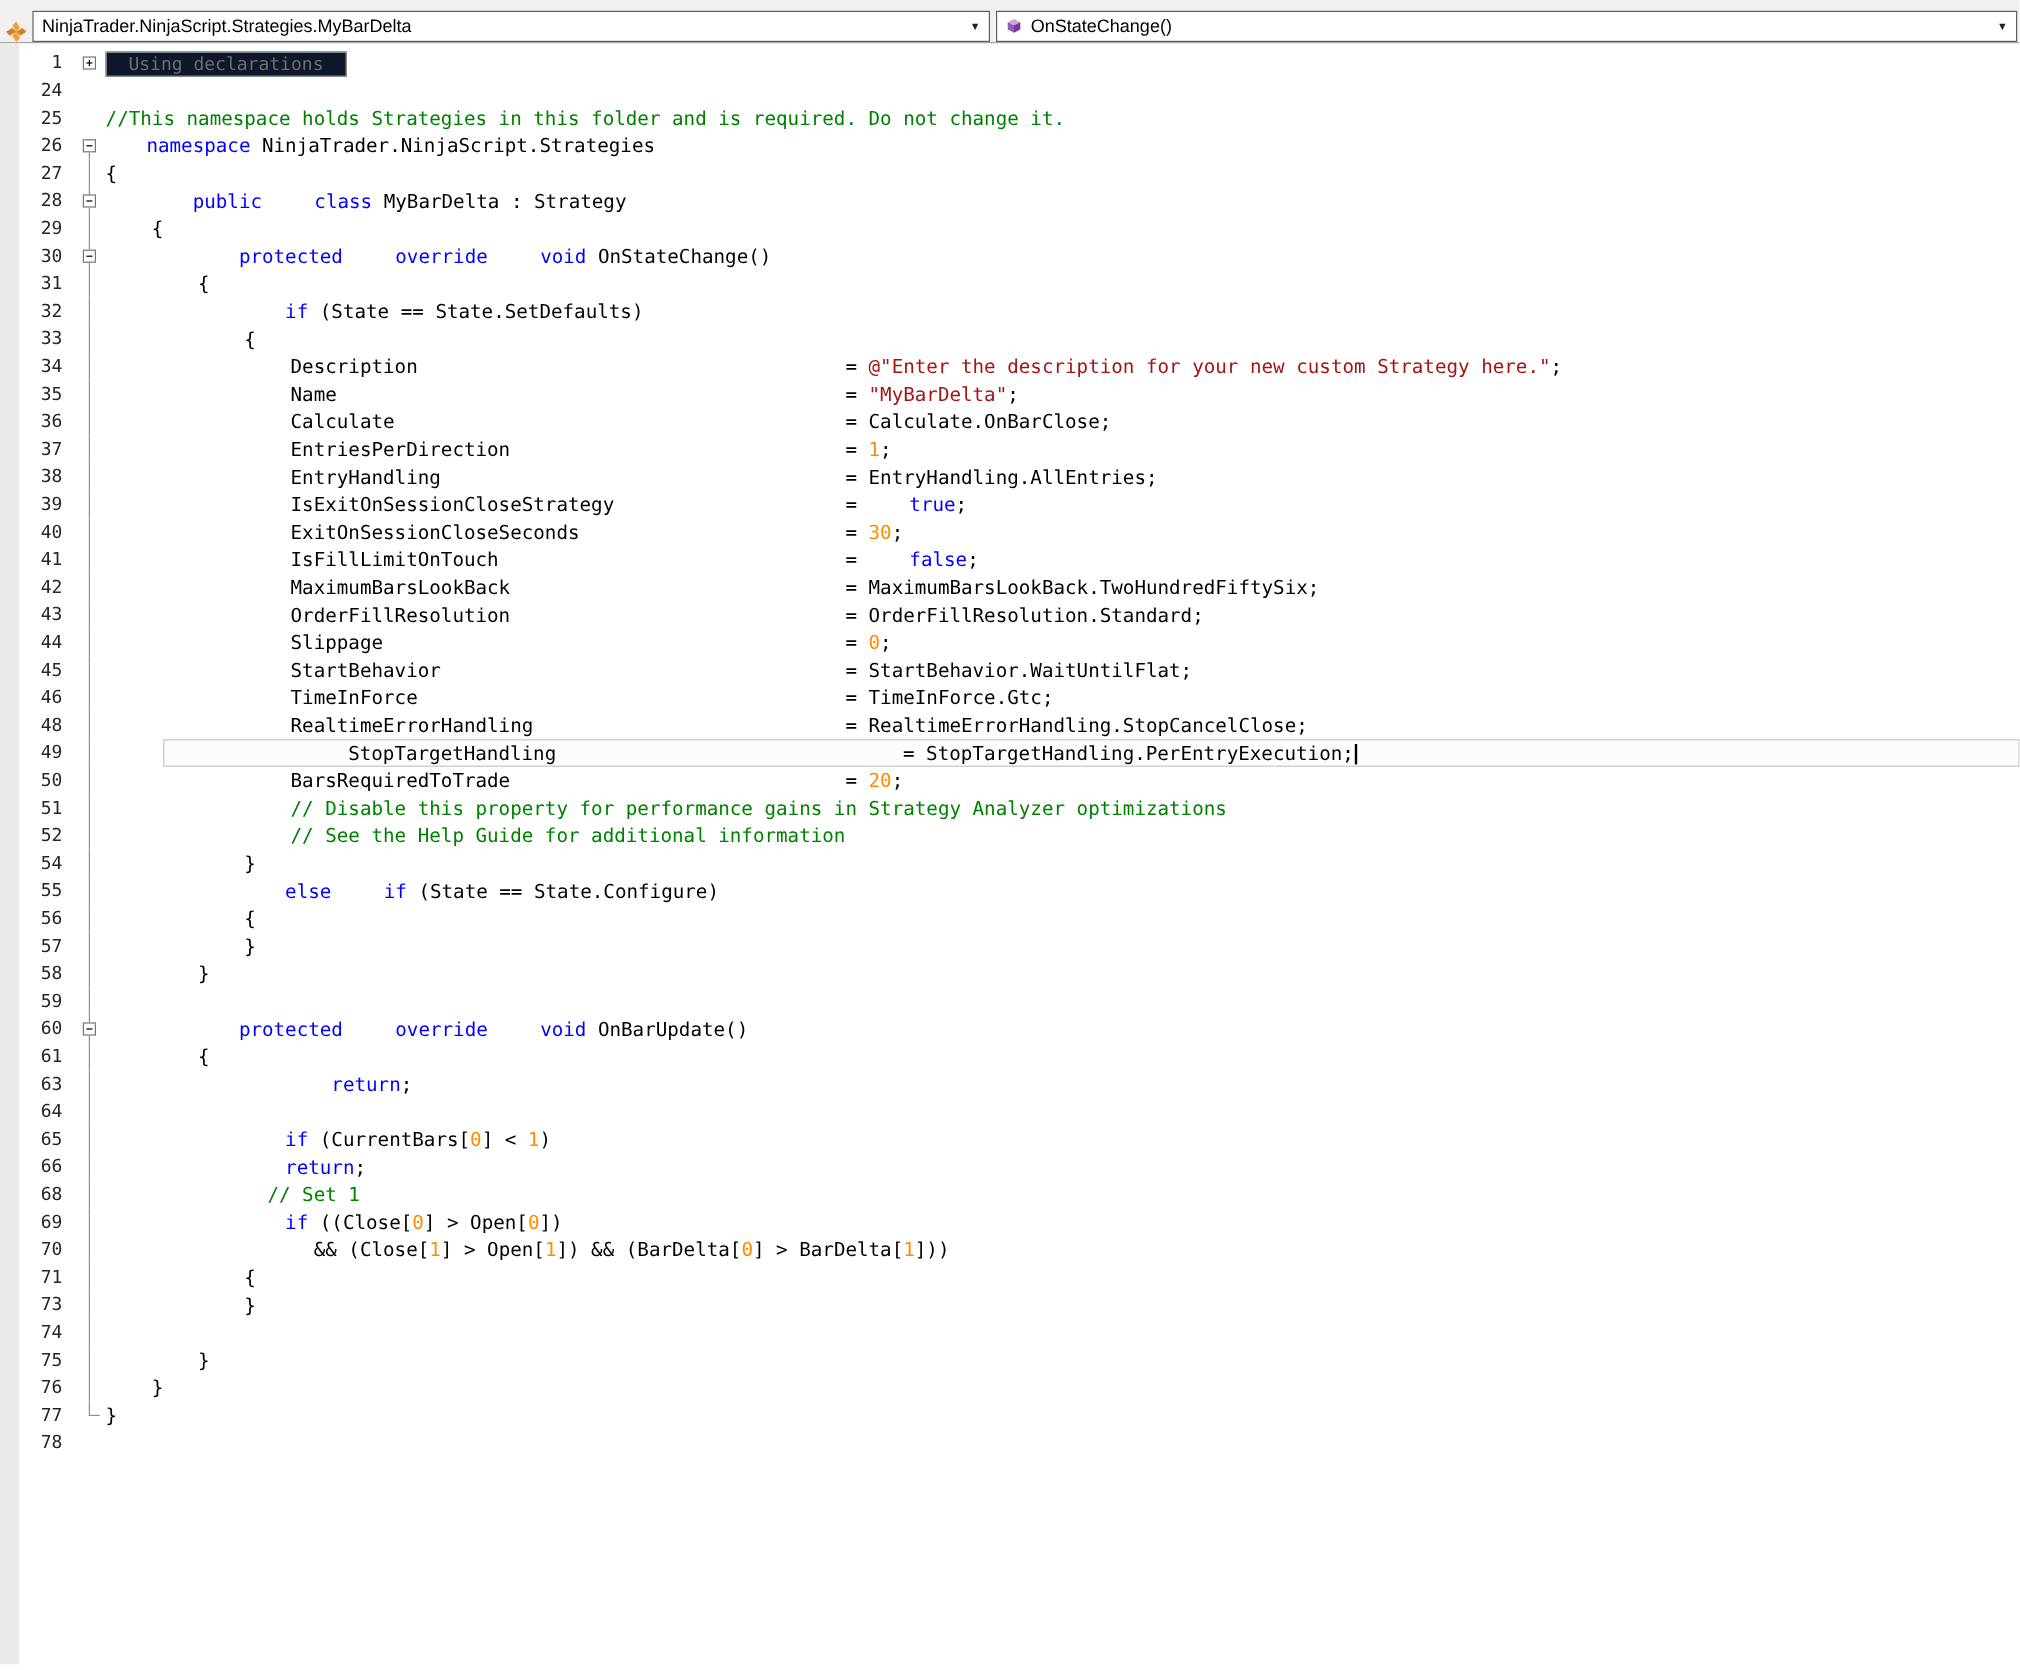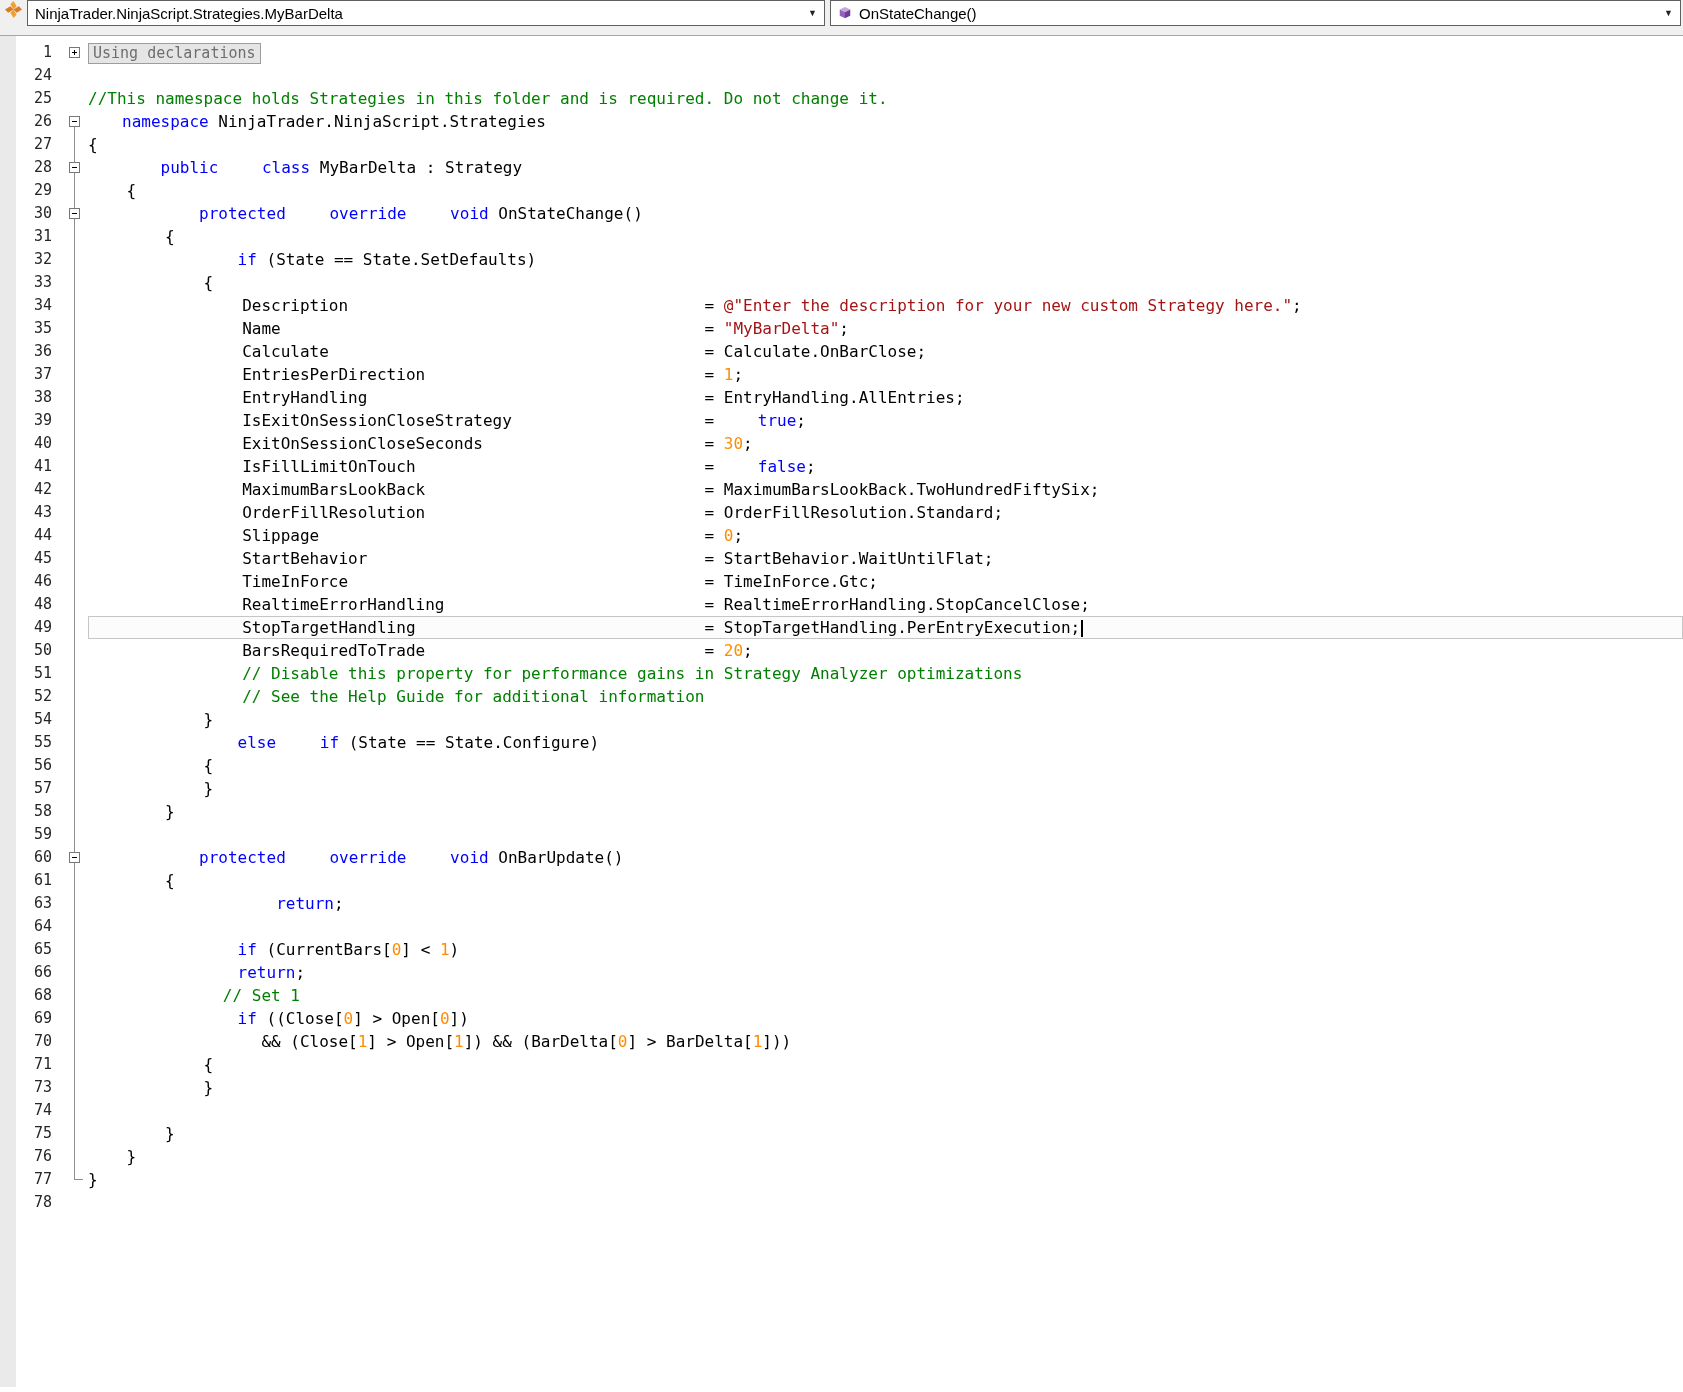--- a/index.html
+++ b/index.html
@@ -2,21 +2,21 @@
 <html><head>
 <meta charset="utf-8">
 <style>
   html,body{margin:0;padding:0;}
   body{
     width:1683px;height:1392px;overflow:hidden;background:#ffffff;
     font-family:"DejaVu Sans Mono","Liberation Mono",monospace;
   }
   
   .navbar{
-    display:flex;align-items:flex-start;height:36px;background:#f0f0f0;
+    display:flex;align-items:flex-end;height:36px;background:#f0f0f0;
     border-bottom:1px solid #a6a6a6;box-sizing:border-box;padding:0 2px;
     font-family:"Liberation Sans",sans-serif;gap:5px;
   }
   .file-icon{width:18px;height:18px;flex:none;margin-left:2px;display:flex;align-items:center;justify-content:center;}
   .combo{
     display:flex;align-items:center;height:26px;background:#ffffff;
     border:1px solid #5f5f5f;box-sizing:border-box;font-size:15px;color:#000;
     padding:0 7px;gap:6px;
   }
   .combo-type{width:798px;}
@@ -37,30 +37,30 @@
   .vline.v-bottom{top:17px;}
   .vline.v-top{bottom:auto;height:12px;}
   .htick{position:absolute;left:12px;top:11px;width:9px;height:1px;background:#8d8d8d;}
   .fbox{
     position:absolute;left:7px;top:6px;width:11px;height:11px;background:#ffffff;
     border:1px solid #777;box-sizing:border-box;
   }
   .fbox::before{content:"";position:absolute;left:2px;right:2px;top:4px;height:1px;background:#000;}
   .fbox.plus::after{content:"";position:absolute;top:2px;bottom:2px;left:4px;width:1px;background:#000;}
   .code{flex:1;white-space:pre;color:#000;}
-  .row.current .code{outline:1px solid #c6c6c6;outline-offset:-1px;background:#fcfcfc;}
+  .row.current .code{outline:1px solid #c6c6c6;outline-offset:-1px;background:#fcfcfc;margin-left:48px;}
   .tk-p{color:#000000;}
   .tk-k{color:#0000ff;margin-left:34px;}
   .tk-c{color:#008000;}
   .tk-s{color:#a31515;}
   .tk-n{color:#ff8c00;}
   .caret{display:inline-block;width:1.5px;height:17px;background:#000;vertical-align:middle;margin-left:1px;}
   .region-box{
-    display:inline-block;border:1px solid #9d9d9d;color:#6e6e6e;background:#e5e5e5;
-    padding:0 4px;font-size:15px;line-height:19px;vertical-align:middle;
+    display:inline-block;border:1px solid #9d9d9d;color:#6e6e6e;background:#0f172a;
+    padding:0 18px;font-size:15px;line-height:19px;vertical-align:middle;
   }
 </style>
 </head>
 <body>
 
 <div class="navbar">
   <span class="file-icon">
     <svg width="17" height="17" viewBox="0 0 16 16">
       <path d="M8 0l3 5-3 3-3-5z" fill="#f0a030"></path>
       <path d="M16 8l-5 3-3-3 5-3z" fill="#d97b26"></path>

